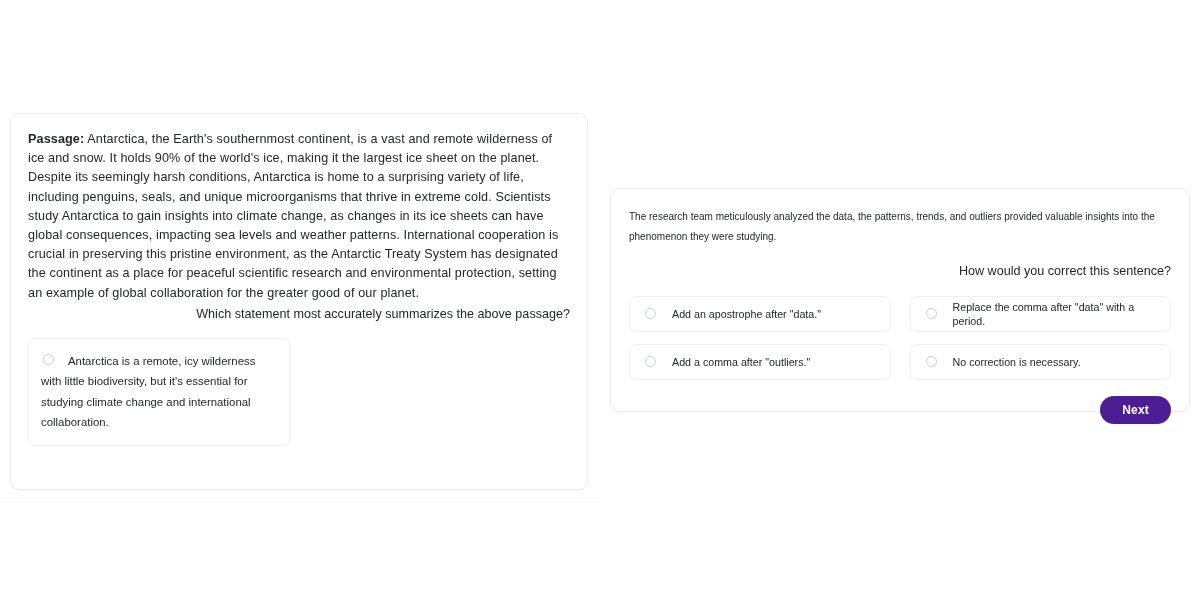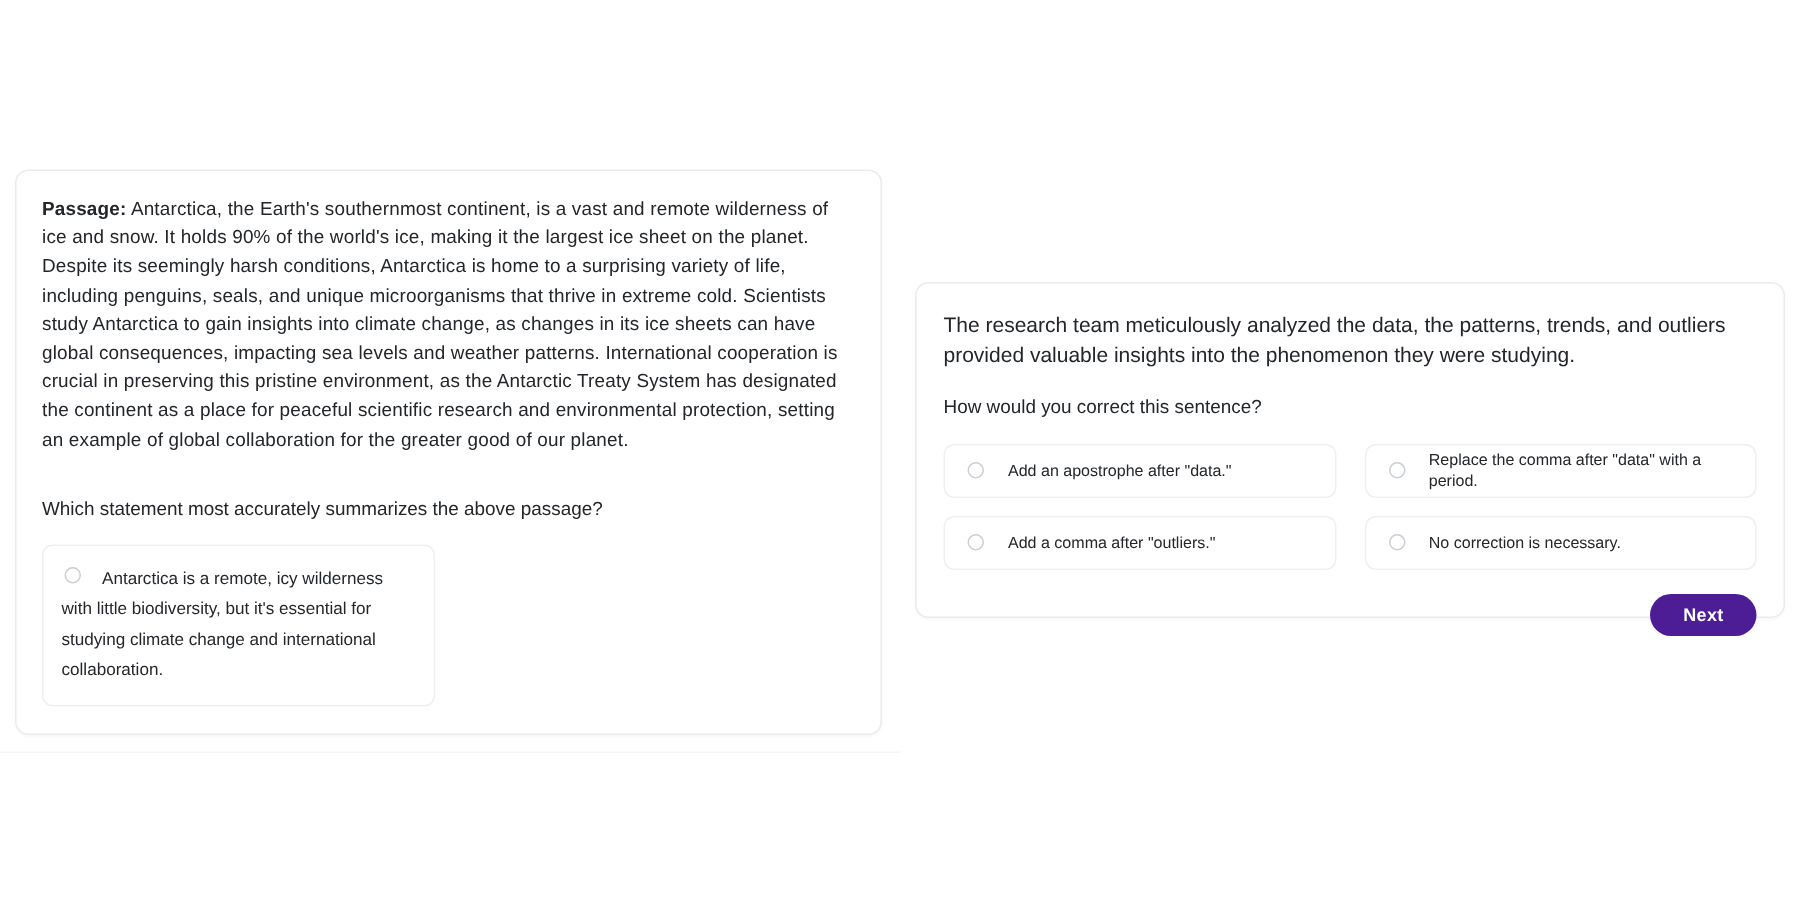--- a/index.html
+++ b/index.html
@@ -53,29 +53,30 @@
   }
   .passage b {
     font-weight: 700;
   }
 
   .prompt {
     font-size: 12.6px;
     line-height: 19px;
     color: #22262a;
     margin: 0;
-  }
-
-  
-  #passage-block { margin-bottom: 27px; }
+    text-align: right;
+  }
+
+  
+  #passage-block { margin-bottom: 2px; }
   #left-question { margin-bottom: 14px; }
 
   
   #stimulus-block {
-    font-size: 14px;
+    font-size: 10px;
     line-height: 19.5px;
     margin: 0 0 16px 0;
     color: #22262a;
   }
   #right-question { margin-bottom: 15px; }
 
   
   .options-grid {
     display: grid;
     grid-template-columns: 1fr 1fr;

